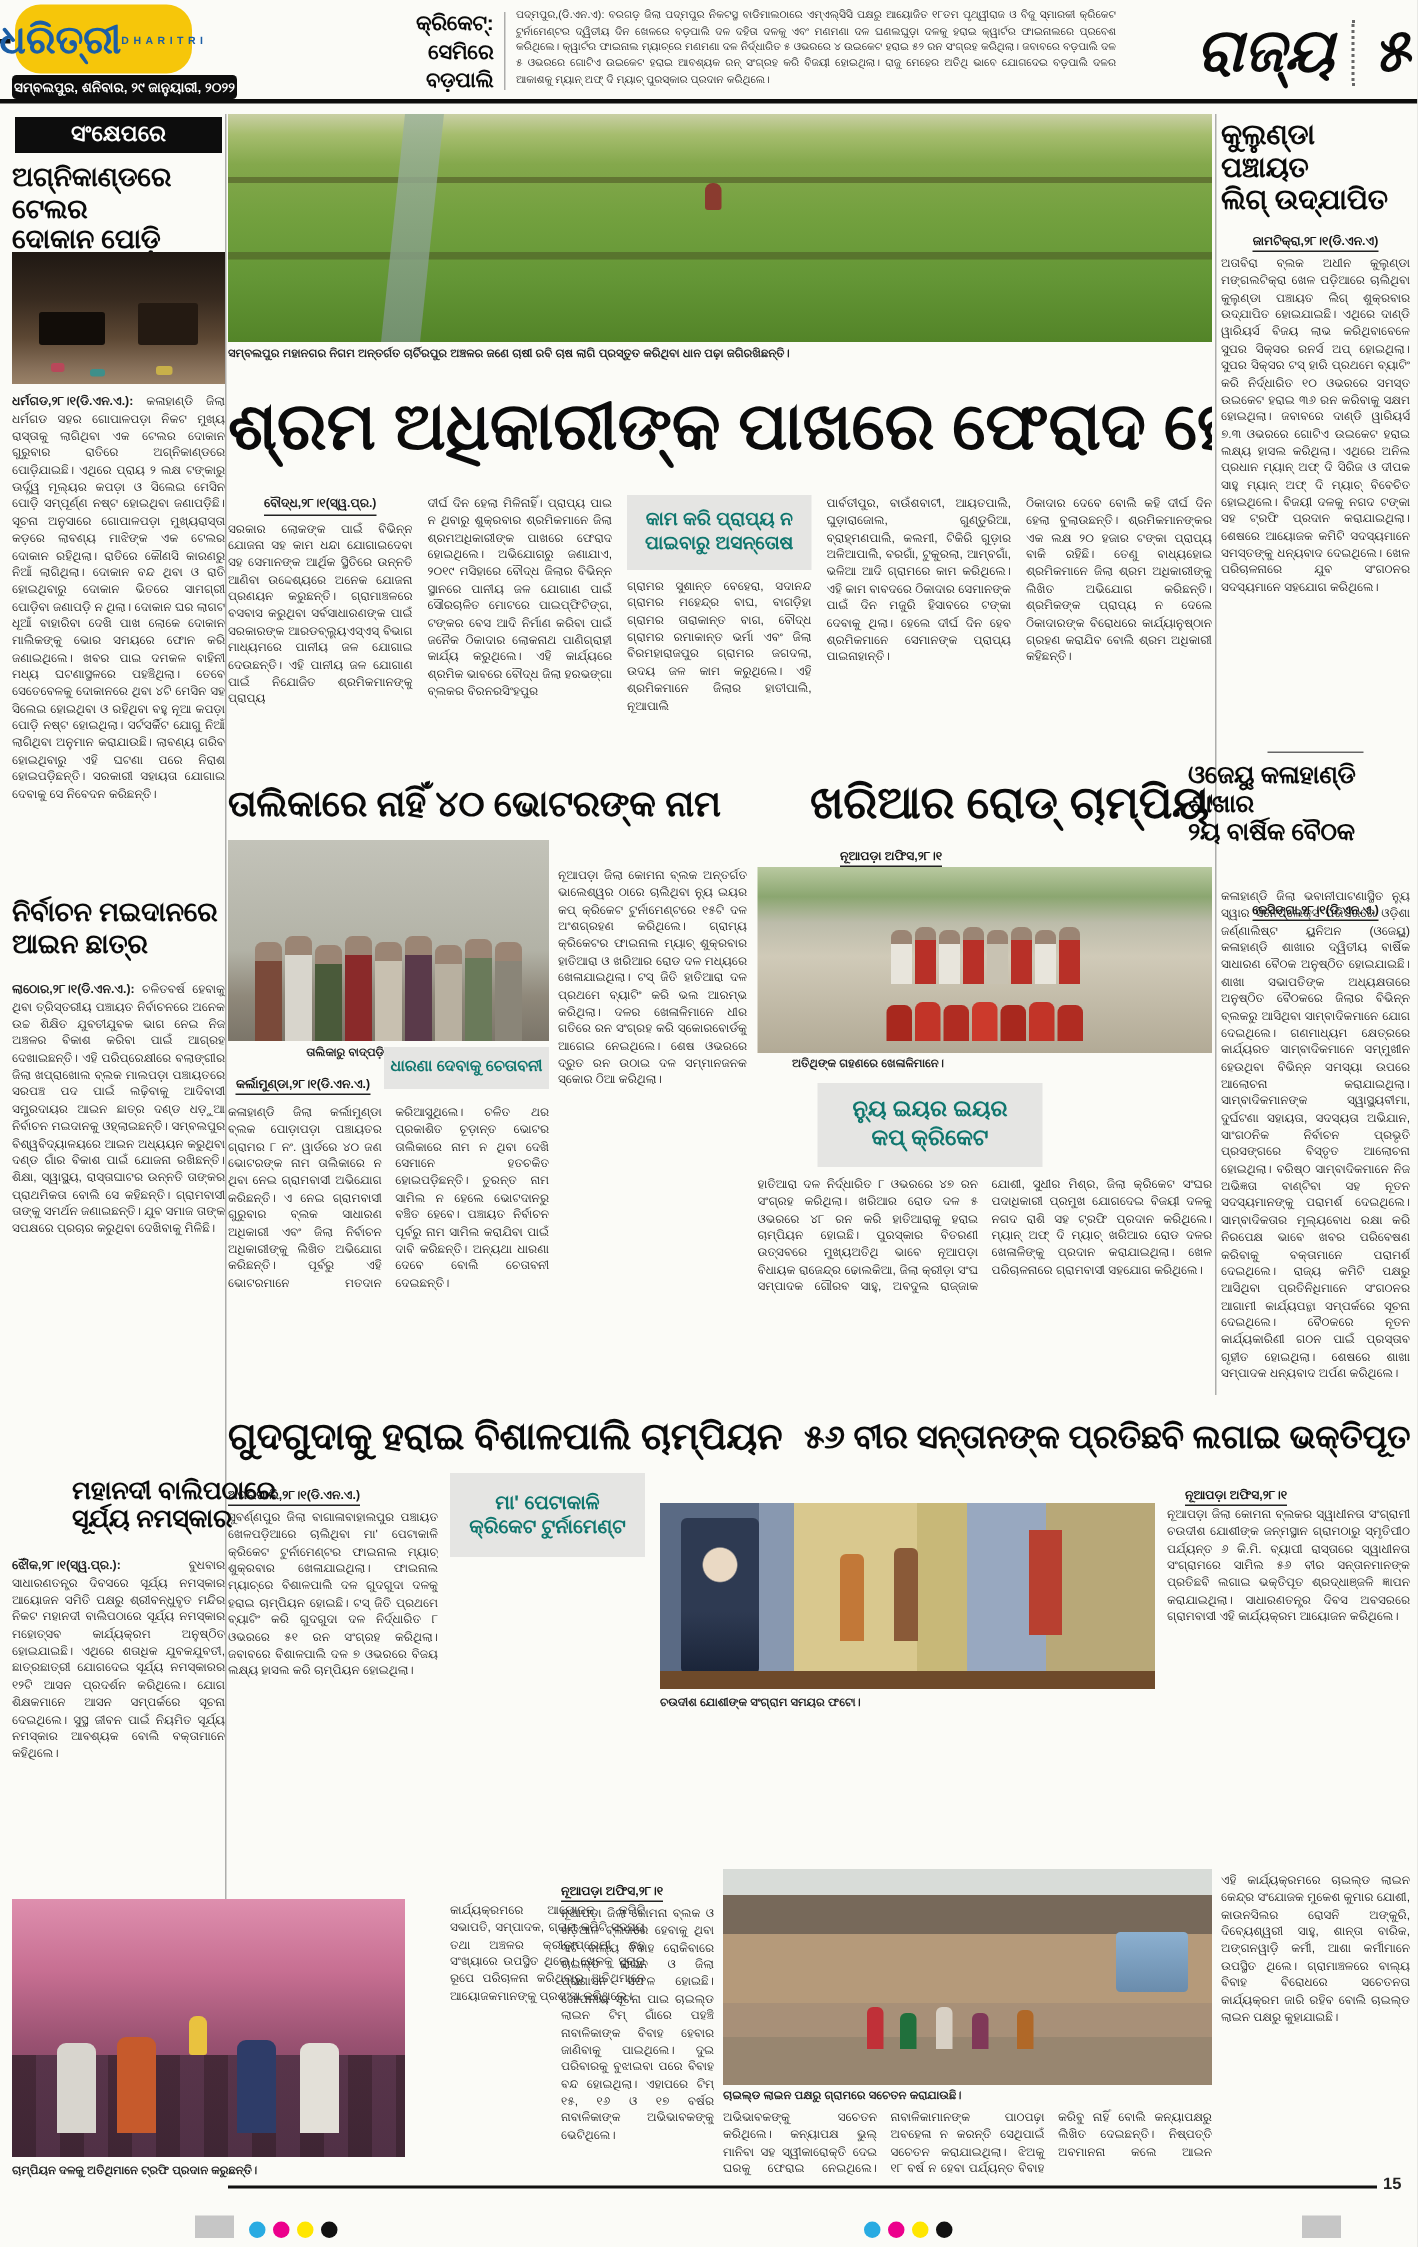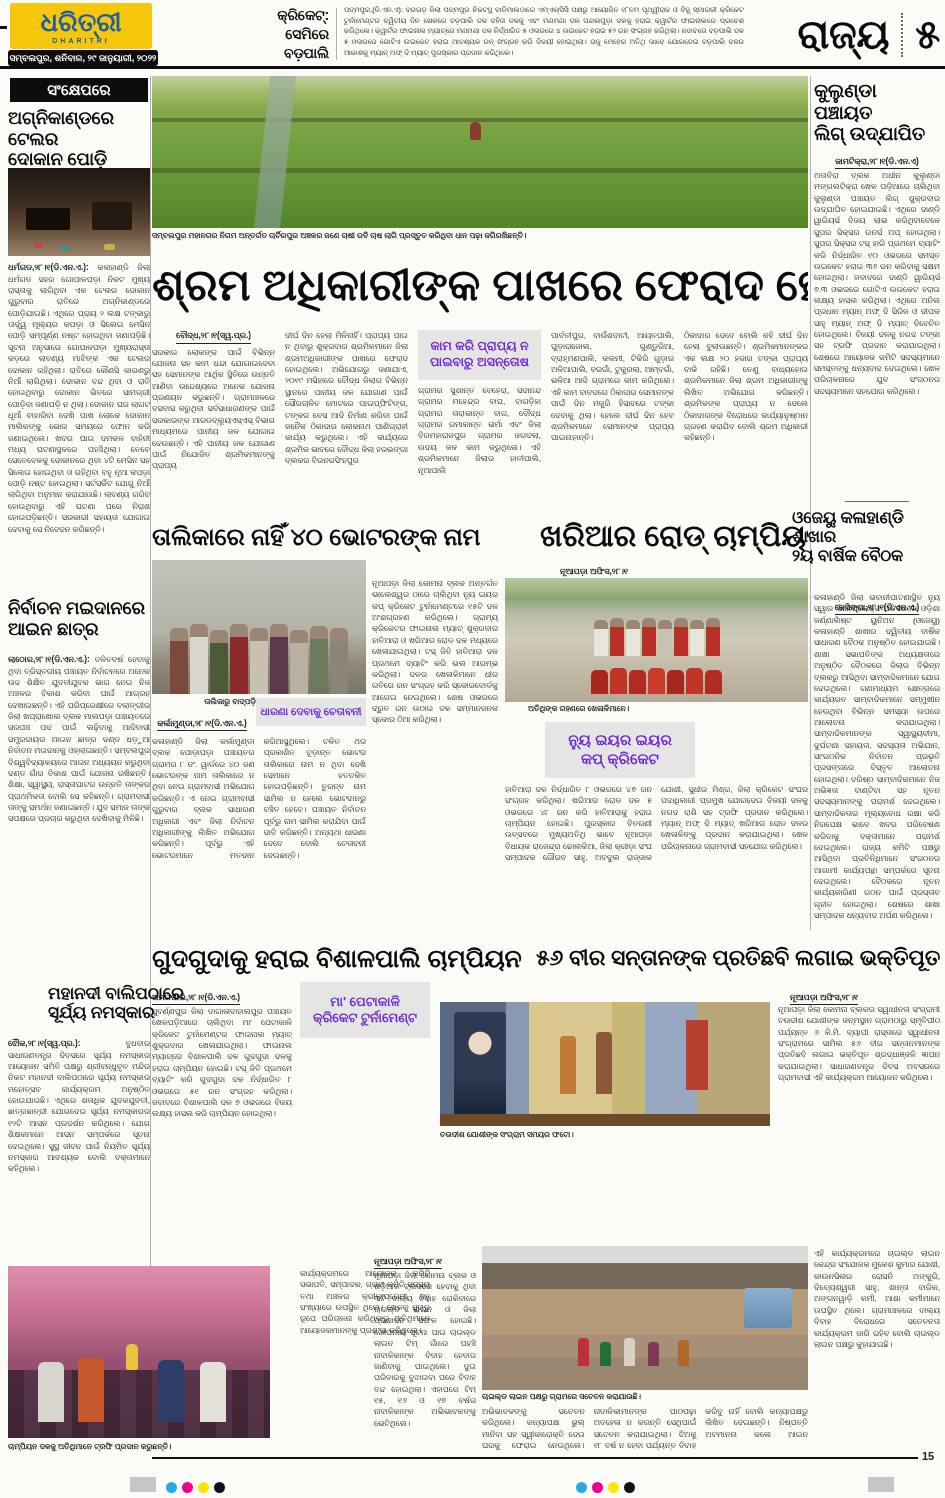--- a/index.html
+++ b/index.html
@@ -8,51 +8,51 @@
   .abs{position:absolute;box-sizing:border-box;}
   .body-txt{font-size:8px;line-height:1.42;text-align:justify;overflow:hidden;color:#1c1c1c;}
   .dateline{font-weight:bold;font-size:8.2px;}
   .dl-under{display:inline-block;font-weight:bold;font-size:8.2px;border-bottom:1px solid #222;
             padding-bottom:1px;margin-bottom:3px;}
   .headline{font-weight:800;color:#0b0b0b;line-height:1.14;letter-spacing:-0.2px;}
   .preline{white-space:pre-line;}
   .nowrap{white-space:nowrap;overflow:hidden;}
   .center{text-align:center;}
   .graybox{background:#e5e5e3;font-weight:800;text-align:center;display:flex;align-items:center;
-           justify-content:center;color:#6d28d9;line-height:1.25;}
+           justify-content:center;color:#0f766e;line-height:1.25;}
   .caption{font-size:7.7px;font-weight:bold;color:#222;overflow:hidden;}
   .photo{position:absolute;overflow:hidden;}
   .cols2{column-count:2;column-gap:9px;}
   .cols3{column-count:3;column-gap:9px;}
   .vrule{background:#adadab;width:1px;}
   .dot{width:11px;height:11px;border-radius:50%;display:inline-block;margin-right:5px;}
   .person{border-radius:5px 5px 0 0;margin:0 1px;}
 </style>
 </head>
 <body>
 
 <div class="page">
 
   <div class="abs" style="left:0;top:26px;width:7px;height:3px;background:#111;"></div>
 
-  <div class="abs" style="left:10px;top:3px;width:142px;height:46px;background:#f6c60a;border-radius:3px;
-              display:flex;flex-direction:column;align-items:center;justify-content:center;">
+  <div class="abs" style="left:10px;top:3px;width:118px;height:46px;background:#f6c60a;border-radius:17px;
+              display:flex;align-items:center;justify-content:center;">
     <div style="font-size:26px;font-weight:800;color:#1b5ea6;line-height:1;">ଧରିତ୍ରୀ</div>
     <div style="font-size:7px;font-weight:bold;color:#1b5ea6;letter-spacing:3px;margin-top:2px;">DHARITRI</div>
   </div>
   <div class="abs" style="left:8px;top:50px;width:150px;height:16px;background:#0d0d0d;color:#fff;font-size:9px;
               font-weight:bold;text-align:center;line-height:16px;border-radius:3px;">ସମ୍ବଲପୁର, ଶନିବାର, ୨୯ ଜାନୁୟାରୀ, ୨୦୨୨</div>
 
   <div class="abs headline preline" style="left:243px;top:6px;width:86px;height:58px;font-size:14px;text-align:right;line-height:1.35;">କ୍ରିକେଟ୍:
 ସେମିରେ
 ବଡ଼ପାଲି</div>
   <div class="abs vrule" style="left:336px;top:8px;height:52px;"></div>
   <div class="abs body-txt" style="left:344px;top:5px;width:400px;height:60px;font-size:7.1px;line-height:1.5;">ପଦ୍ମପୁର,(ଡି.ଏନ.ଏ): ବରଗଡ଼ ଜିଲା ପଦ୍ମପୁର ନିକଟସ୍ଥ ବାଡିମାଲଠାରେ ଏମ୍‌ଏଲ୍‌ସିସି ପକ୍ଷରୁ ଆୟୋଜିତ ୧୮ତମ ପୃଥ୍ୱୀରାଜ ଓ ବିଜୁ ସ୍ମାରକୀ କ୍ରିକେଟ ଟୁର୍ନାମେଣ୍ଟର ଦ୍ୱିତୀୟ ଦିନ ଖେଳରେ ବଡ଼ପାଲି ଦଳ ଦହିତା ଦଳକୁ ଏବଂ ମଣମଣା ଦଳ ଘଣଲଘୁଡ଼ା ଦଳକୁ ହରାଇ କ୍ୱାର୍ଟର ଫାଇନାଲରେ ପ୍ରବେଶ କରିଥିଲେ। କ୍ୱାର୍ଟର ଫାଇନାଲ ମ୍ୟାଚ୍‌ରେ ମଣମଣା ଦଳ ନିର୍ଦ୍ଧାରିତ ୫ ଓଭରରେ ୪ ଉଇକେଟ ହରାଇ ୫୨ ରନ ସଂଗ୍ରହ କରିଥିଲା। ଜବାବରେ ବଡ଼ପାଲି ଦଳ ୫ ଓଭରରେ ଗୋଟିଏ ଉଇକେଟ ହରାଇ ଆବଶ୍ୟକ ରନ୍ ସଂଗ୍ରହ କରି ବିଜୟୀ ହୋଇଥିଲା। ରାଜୁ ମେହେର ଅତିଥି ଭାବେ ଯୋଗଦେଇ ବଡ଼ପାଲି ଦଳର ଆକାଶକୁ ମ୍ୟାନ୍ ଅଫ୍ ଦି ମ୍ୟାଚ୍ ପୁରସ୍କାର ପ୍ରଦାନ କରିଥିଲେ।</div>
 
-  <div class="abs" style="left:762px;top:6px;width:178px;height:58px;display:flex;align-items:center;justify-content:flex-end;gap:12px;">
+  <div class="abs" style="left:762px;top:6px;width:178px;height:58px;display:flex;align-items:center;justify-content:flex-end;gap:12px;font-style:italic;">
     <span class="headline" style="font-size:40px;">ରାଜ୍ୟ</span>
     <span style="display:inline-block;width:0;height:44px;border-left:2px dotted #666;"></span>
     <span class="headline" style="font-size:40px;">୫</span>
   </div>
 
   <div class="abs" style="left:0;top:66px;width:945px;height:3px;background:#0d0d0d;"></div>
 
   <div class="abs vrule" style="left:150px;top:76px;height:1356px;"></div>
   <div class="abs vrule" style="left:810px;top:76px;height:854px;"></div>
 

